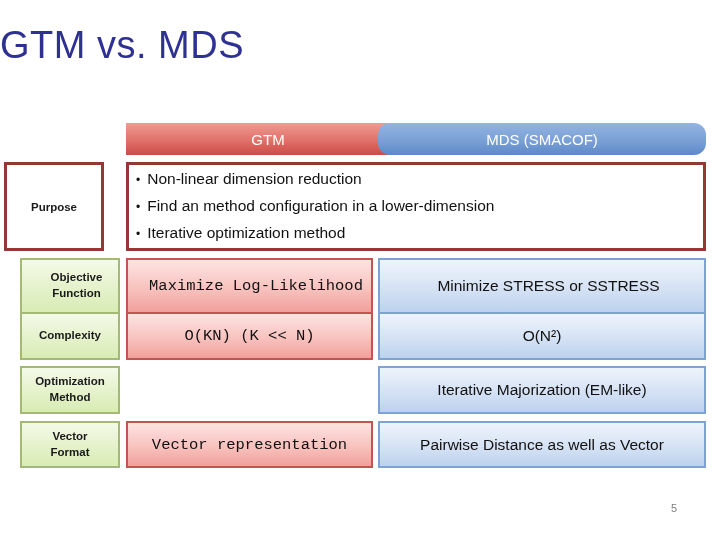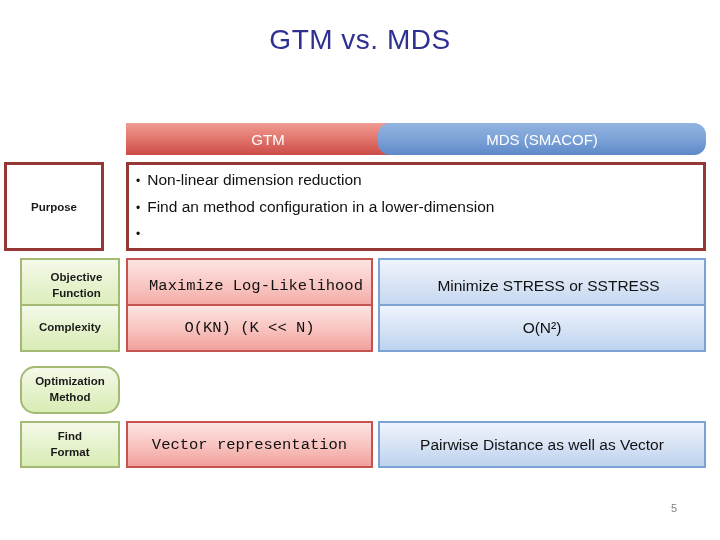--- a/index.html
+++ b/index.html
@@ -10,22 +10,21 @@
     position:relative;
     width:720px; height:540px;
     background:#ffffff;
     overflow:hidden;
   }
 
   .title {
     position:absolute;
     top:24px; left:0;
     width:720px;
-    text-align:center;
-    font-size:28px;
+    font-size:38px;
     font-weight:400;
     color:#2E3192;
     letter-spacing:0.5px;
   }
 
   
   .hdr {
     position:absolute;
     top:123px; height:32px;
     display:flex; align-items:center; justify-content:center;
@@ -91,22 +90,22 @@
     background:linear-gradient(180deg, #FDE4E2 0%, #F8C2BE 55%, #F1A09C 100%);
     border:2px solid #C5534F;
     font-family:Liberation Mono, monospace;
   }
   .cell-blue {
     left:378px; width:328px;
     background:linear-gradient(180deg, #EEF4FC 0%, #D5E2F4 55%, #BDD2EE 100%);
     border:2px solid #7DA2D4;
   }
   .r0 { top:258px; height:56px;padding-left:13px; }
-  .r1 { top:304px; height:48px; }
-  .r2 { top:366px; height:48px;border-radius:15px; }
+  .r1 { top:312px; height:48px; }
+  .r2 { top:366px; height:48px; }
   .r3 { top:421px; height:47px; }
 
   .page-number {
     position:absolute;
     left:664px; top:502px;
     width:20px; text-align:center;
     font-size:11px; color:#7F7F7F;
   }
 </style>
 </head>
@@ -125,35 +124,37 @@
     <div class="bullet-line">
       <span class="bullet">•</span>
       <span>Non-linear dimension reduction</span>
     </div>
     <div class="bullet-line">
       <span class="bullet">•</span>
       <span>Find an method configuration in a lower-dimension</span>
     </div>
     <div class="bullet-line">
       <span class="bullet">•</span>
+      <span>Iterative optimization method</span>
     </div>
   </div>
 
   <div class="row-label r0">Objective
 Function</div>
   <div class="cell cell-pink r0">Maximize Log-Likelihood</div>
   <div class="cell cell-blue r0">Minimize STRESS or SSTRESS</div>
 
   <div class="row-label r1">Complexity</div>
   <div class="cell cell-pink r1">O(KN) (K &lt;&lt; N)</div>
   <div class="cell cell-blue r1">O(N²)</div>
 
   <div class="row-label r2">Optimization
 Method</div>
+  <div class="cell cell-blue r2">Iterative Majorization (EM-like)</div>
 
-  <div class="row-label r3">Find
+  <div class="row-label r3">Vector
 Format</div>
   <div class="cell cell-pink r3">Vector representation</div>
   <div class="cell cell-blue r3">Pairwise Distance as well as Vector</div>
 
   <div class="page-number">5</div>
 
 </div>
 
 </body></html>

